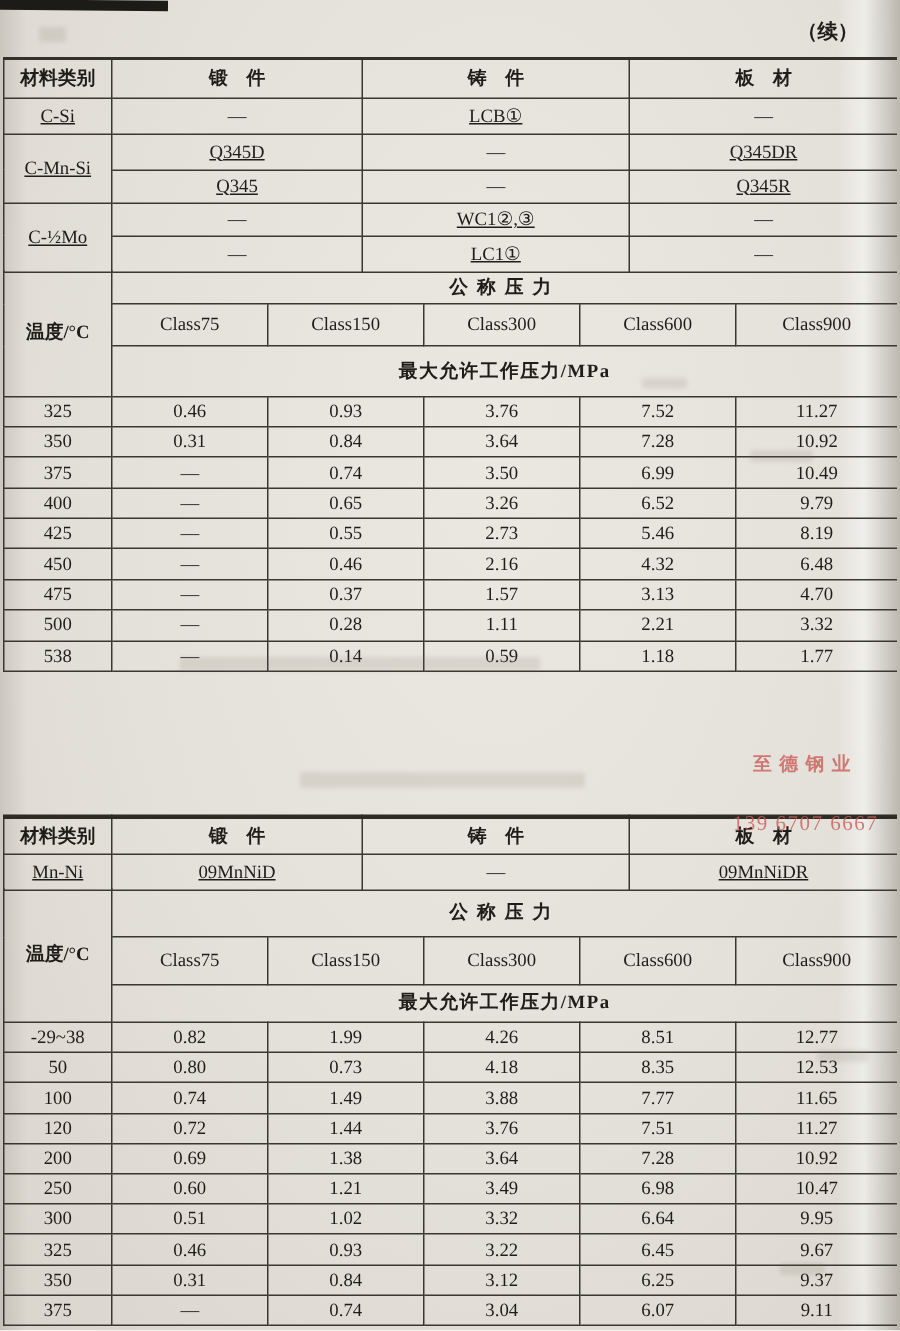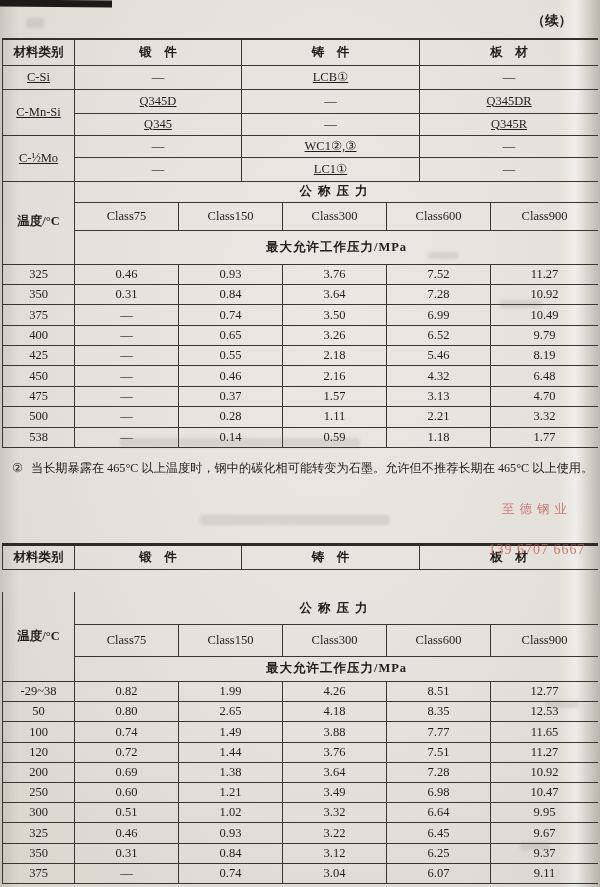--- a/index.html
+++ b/index.html
@@ -35,21 +35,21 @@
   .classhdr th{font-weight:400;font-size:12.5px;}
   .r26{height:26px}.r25{height:25px}.r24{height:24px}.r22{height:22px}.r20{height:20px}.r18{height:18px}
   .footnotes{position:absolute;top:460px;left:12px;right:10px;font-size:12.2px;line-height:16px;}
   .fnote{margin-bottom:6px;white-space:nowrap;}
   .fnote .mark{margin-right:8px;}
   .caption{position:absolute;top:521px;left:0;width:100%;text-align:center;font-size:13.5px;font-weight:700;}
   .watermark{
     position:absolute;top:502px;right:4px;width:118px;text-align:center;
     color:rgba(203,92,88,.8);line-height:15px;z-index:5;
   }
-  .watermark .co{font-size:12.5px;letter-spacing:5px;font-weight:400;}
+  .watermark .co{font-size:12.5px;letter-spacing:5px;font-weight:700;}
   .watermark .tel{font-size:14px;letter-spacing:1px;margin-top:25px;}
   .artifact{position:absolute;background:rgba(110,104,92,.14);filter:blur(1.5px);border-radius:2px;}
 </style>
 </head>
 <body>
 
 <div class="page">
 
   <div class="scan-bar"></div>
   <div class="continued">（续）</div>
@@ -154,21 +154,21 @@
           <td>—</td>
           <td>0.65</td>
           <td>3.26</td>
           <td>6.52</td>
           <td>9.79</td>
         </tr>
         <tr>
           <td>425</td>
           <td>—</td>
           <td>0.55</td>
-          <td>2.18</td>
+          <td>2.73</td>
           <td>5.46</td>
           <td>8.19</td>
         </tr>
         <tr>
           <td>450</td>
           <td>—</td>
           <td>0.46</td>
           <td>2.16</td>
           <td>4.32</td>
           <td>6.48</td>
@@ -194,23 +194,20 @@
           <td>—</td>
           <td>0.14</td>
           <td>0.59</td>
           <td>1.18</td>
           <td>1.77</td>
         </tr>
       </tbody>
   </table>
 
   <div class="footnotes">
-    <div class="fnote">
-      <span class="mark">②</span><span>当长期暴露在 465°C 以上温度时，钢中的碳化相可能转变为石墨。允许但不推荐长期在 465°C 以上使用。</span>
-    </div>
   </div>
 
 
   <div class="watermark">
     <div class="co">至德钢业</div>
     <div class="tel">139 6707 6667</div>
   </div>
 
   <table class="tbl mat t2m" style="top:543px">
     <colgroup>
@@ -219,20 +216,26 @@
         <col style="width:178px">
         <col>
       </colgroup>
     <tbody>
         <tr class="r25">
       <th>材料类别</th>
       <th>锻　件</th>
       <th>铸　件</th>
       <th>板　材</th>
     </tr>
+    <tr class="r24">
+      <td class="grade">Mn-Ni</td>
+      <td class="grade">09MnNiD</td>
+      <td>—</td>
+      <td class="grade">09MnNiDR</td>
+    </tr>
   </tbody>
     </table>
 
   <table class="tbl press" style="top:592px;height:292px">
     <colgroup>
         <col style="width:72px">
         <col style="width:104px">
         <col style="width:104px">
         <col style="width:104px">
         <col style="width:104px">
@@ -259,21 +262,21 @@
           <td>-29~38</td>
           <td>0.82</td>
           <td>1.99</td>
           <td>4.26</td>
           <td>8.51</td>
           <td>12.77</td>
         </tr>
         <tr>
           <td>50</td>
           <td>0.80</td>
-          <td>2.65</td>
+          <td>0.73</td>
           <td>4.18</td>
           <td>8.35</td>
           <td>12.53</td>
         </tr>
         <tr>
           <td>100</td>
           <td>0.74</td>
           <td>1.49</td>
           <td>3.88</td>
           <td>7.77</td>

